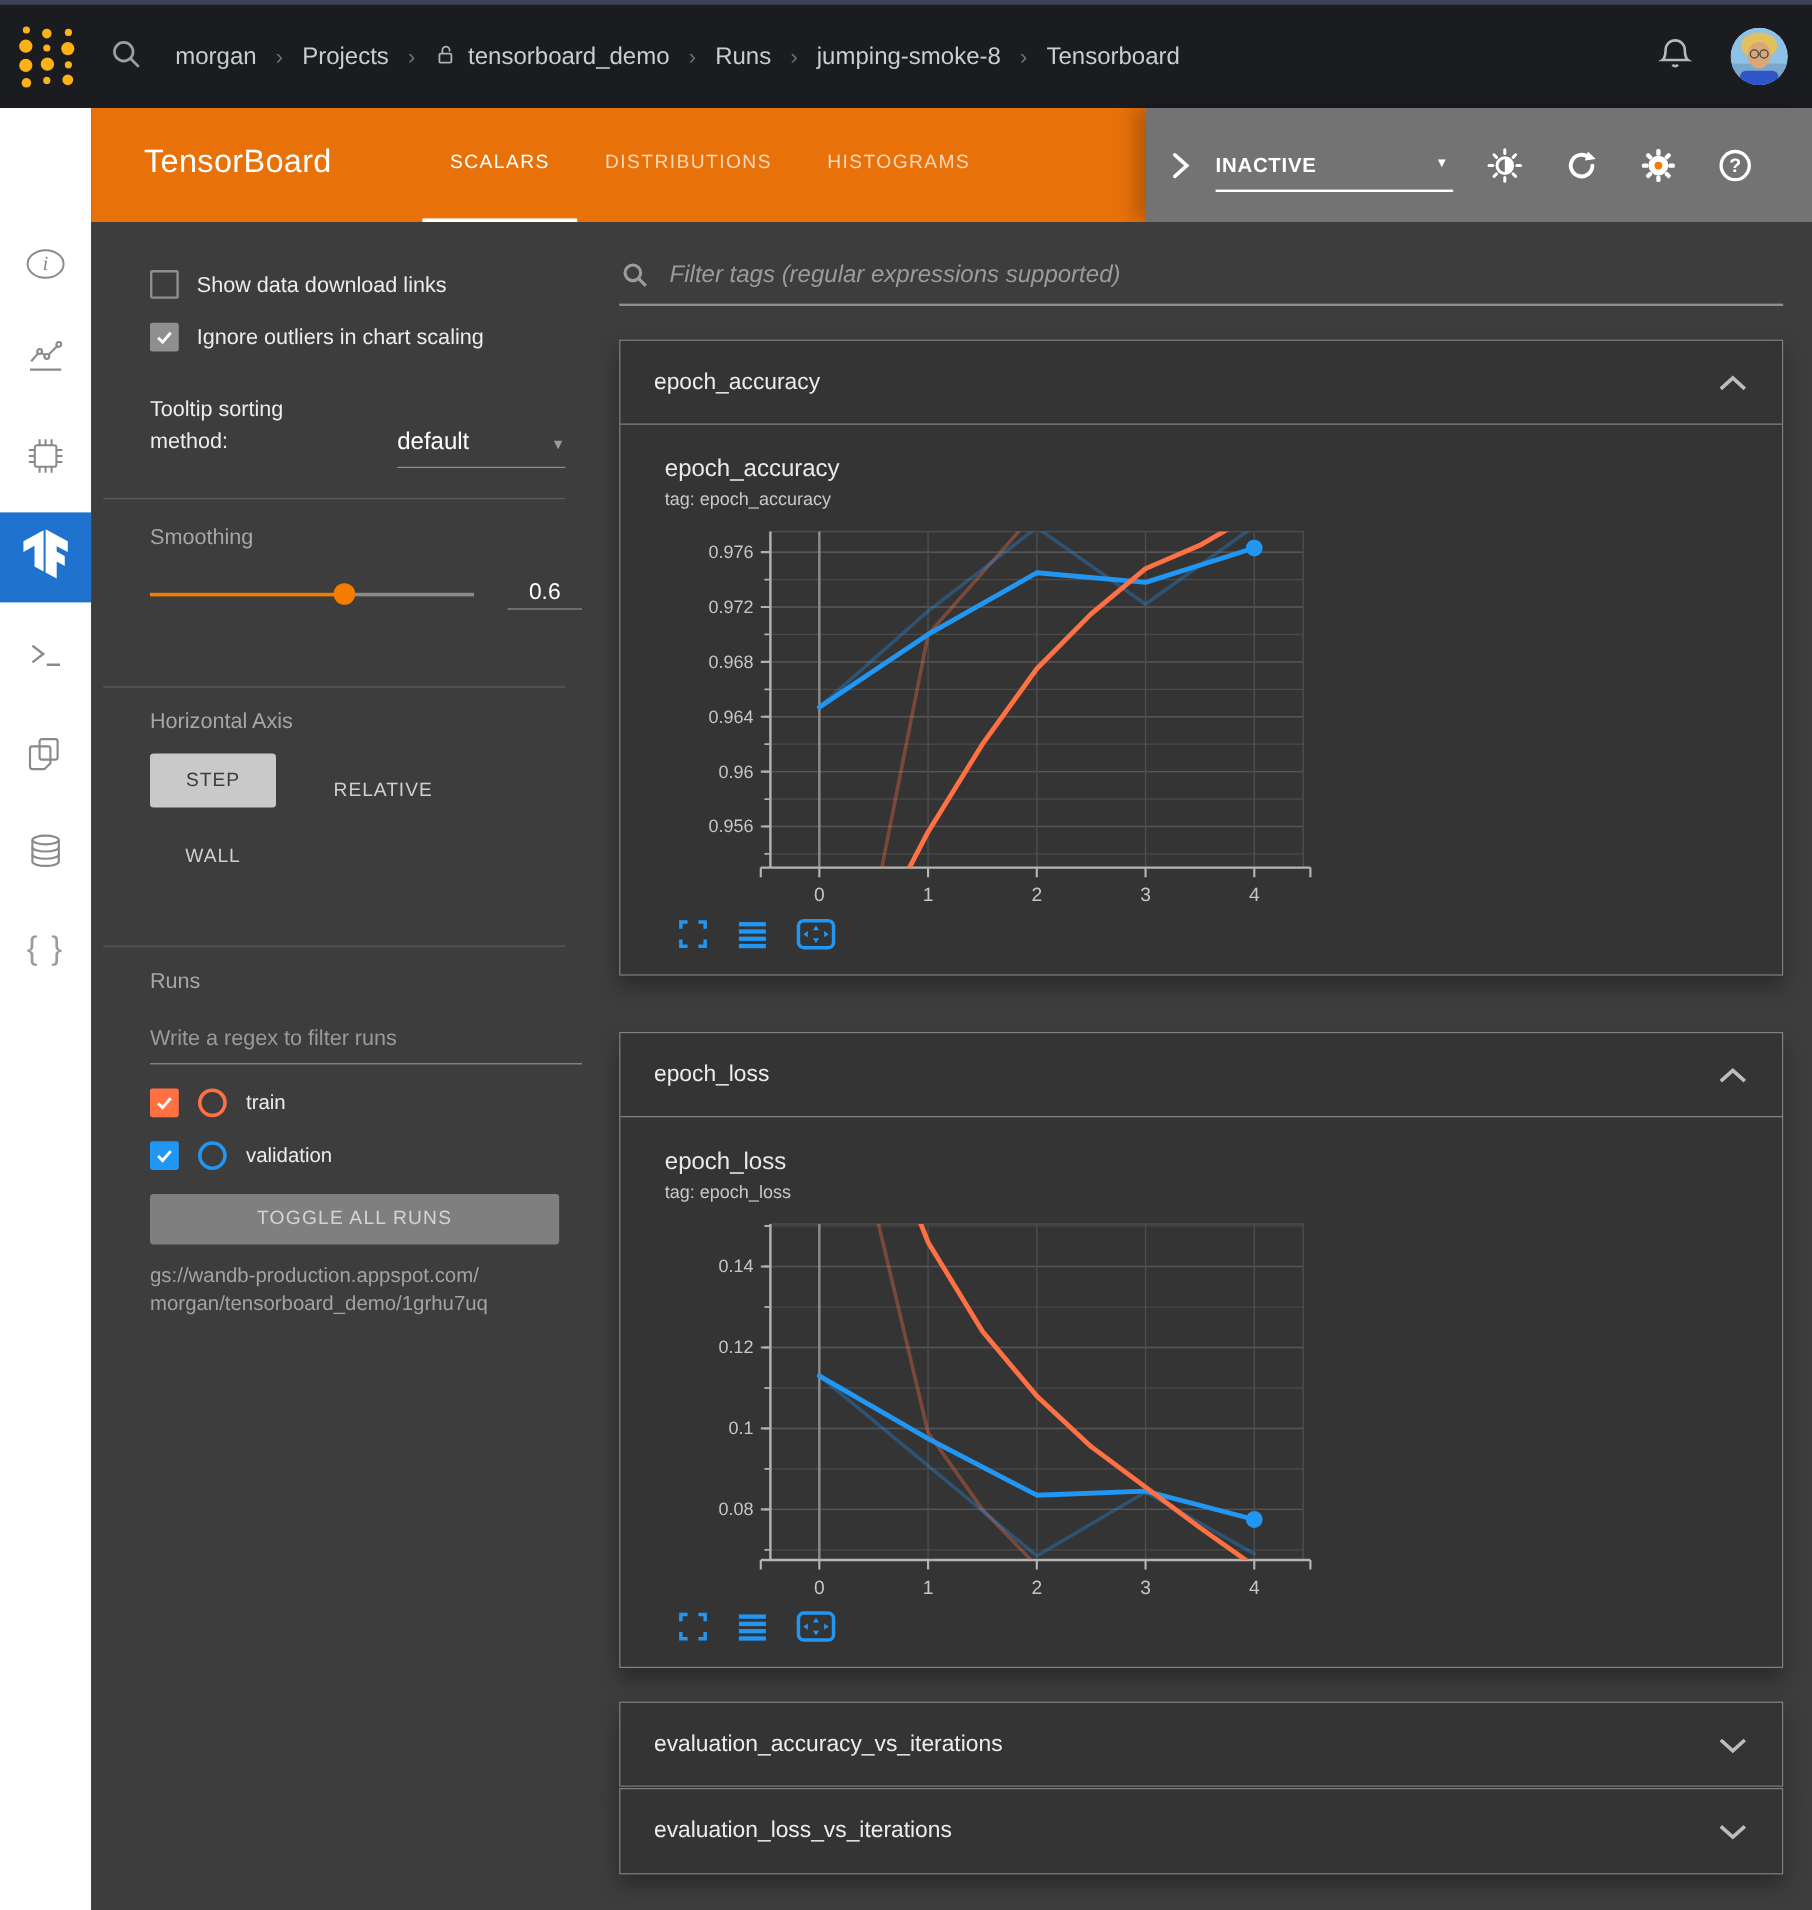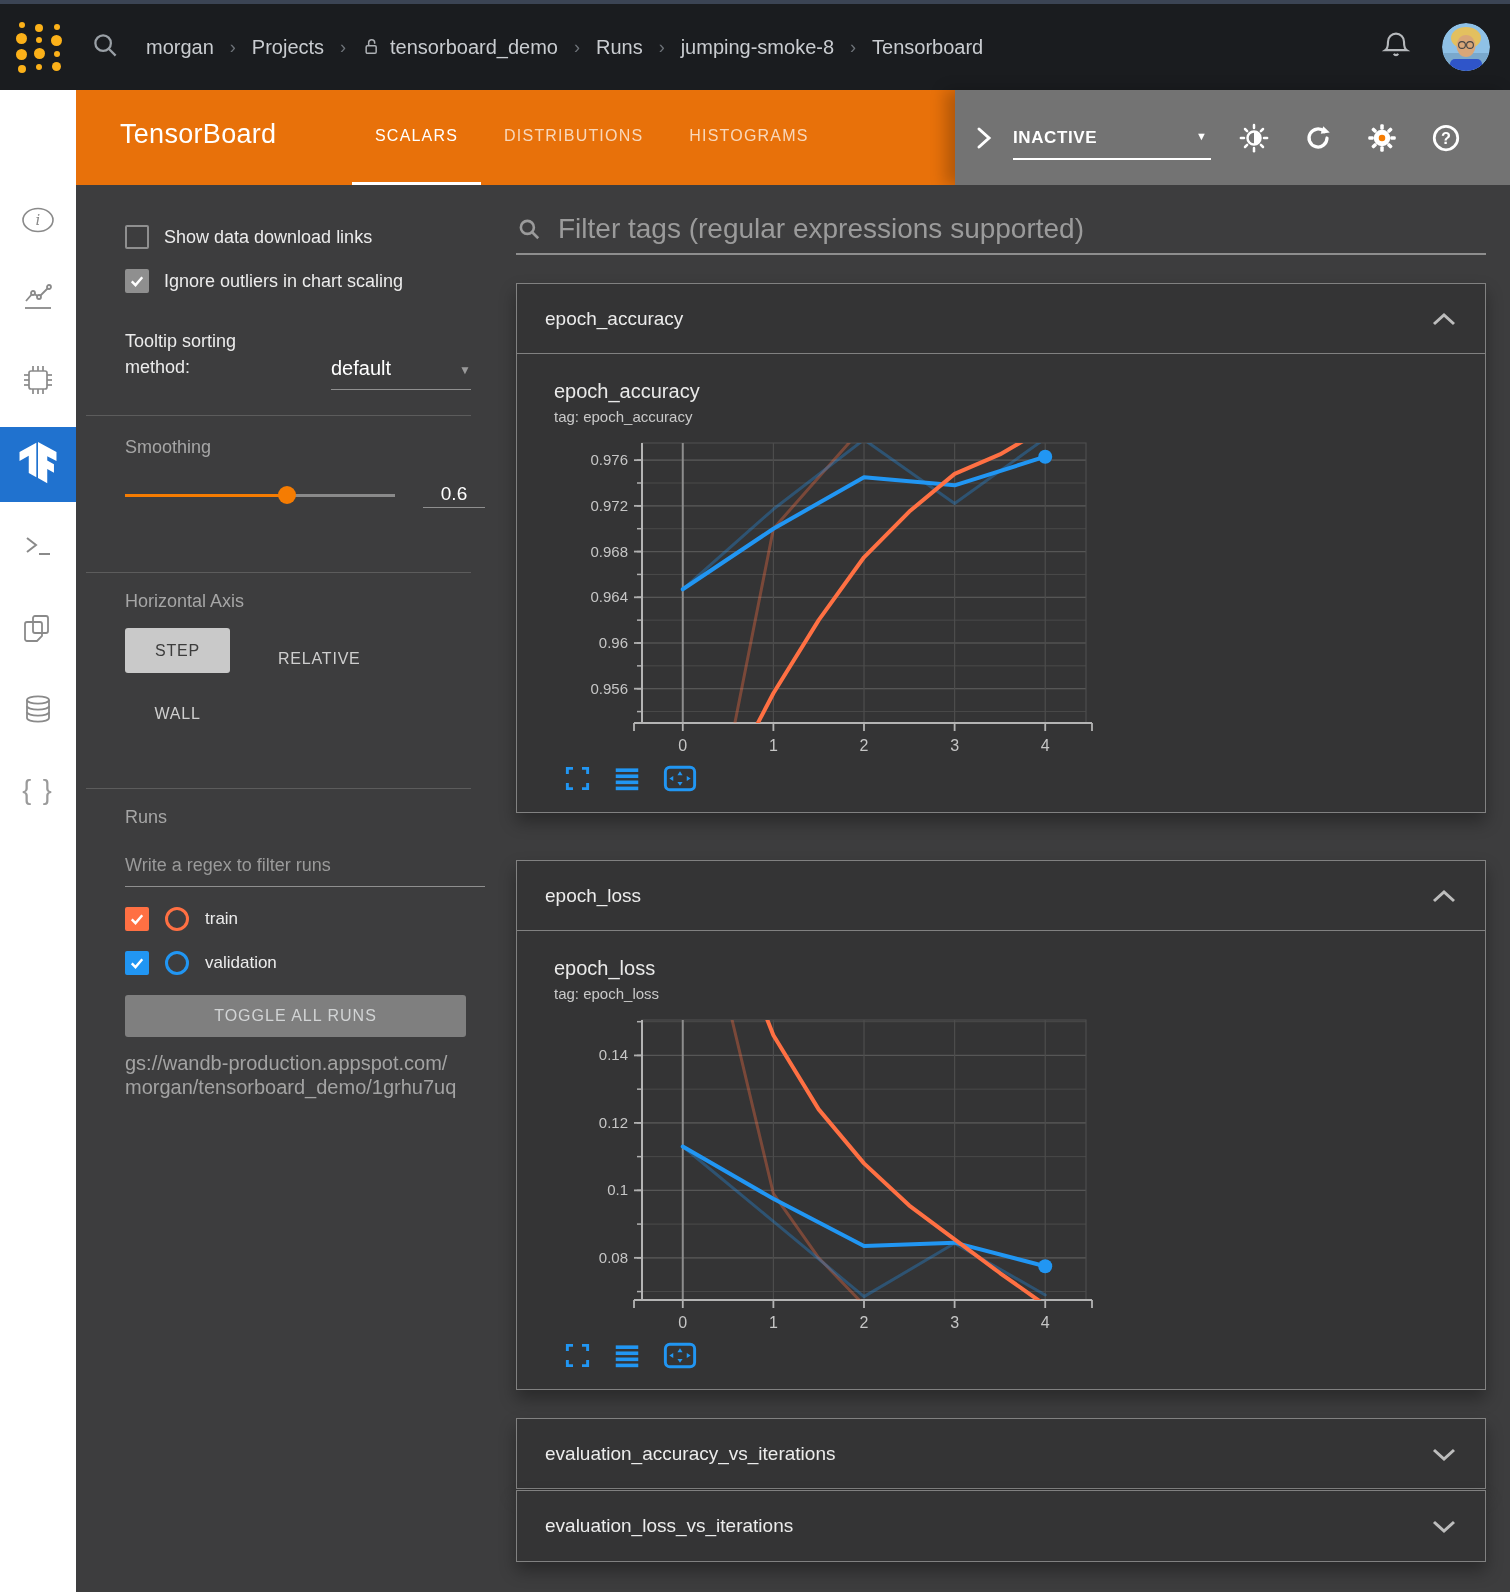--- a/index.html
+++ b/index.html
@@ -71,27 +71,27 @@
   .axis-btn{display:inline-block;width:105px;height:45px;line-height:45px;text-align:center;
     background:#c9c9c9;color:#3c3c3c;font-size:16px;letter-spacing:.8px;border-radius:3px;cursor:pointer;}
   .axis-link{font-size:16px;letter-spacing:.8px;color:#cfcfcf;cursor:pointer;margin-top:16px;}
   .ghost-input{width:100%;background:transparent;border:none;outline:none;color:#e8e8e8;font-size:18px;
     font-family:inherit;border-bottom:1px solid #8f8f8f;padding:4px 0 10px 0;}
   .ghost-input::placeholder{color:#9a9a9a;}
   .run-row{display:flex;align-items:center;gap:16px;}
   .ring{width:24px;height:24px;border-radius:50%;box-sizing:border-box;border:3px solid;flex:none;}
   .toggle-btn{width:341px;height:42px;background:#7f7f7f;border-radius:3px;color:#d2d4d5;
     font-size:16px;letter-spacing:1px;display:flex;align-items:center;justify-content:center;cursor:pointer;text-align:center;}
-  .gs{font-size:20px;color:#a3a3a3;line-height:24px;word-break:break-all;}
+  .gs{font-size:17px;color:#a3a3a3;line-height:24px;word-break:break-all;}
   
   .main{position:absolute;left:440px;top:0;width:970px;height:1407px;}
   .search-row{position:absolute;left:0;top:20px;width:970px;height:48px;border-bottom:2px solid #8e8e8e;
     display:flex;align-items:center;gap:14px;}
   .search-row input{flex:1;background:transparent;border:none;outline:none;color:#eab308;
-    font-size:28px;font-family:inherit;}
+    font-size:20px;font-family:inherit;font-style:italic;}
   .search-row input::placeholder{color:#9b9b9b;}
   .sec{position:absolute;left:0;width:970px;background:#343435;border:1px solid rgba(255,255,255,.38);
     box-sizing:border-box;box-shadow:0 9px 16px rgba(0,0,0,.32);}
   .sec-head{height:69px;display:flex;align-items:center;padding:0 28px;cursor:pointer;}
   .sec-title{font-size:19px;color:#ececec;}
   .sec-chev{margin-left:auto;display:flex;cursor:pointer;}
   .sec-body{border-top:1px solid rgba(255,255,255,.38);padding:26px 0 0 37px;}
   .chart-title{font-size:20px;color:#e9e9e9;}
   .chart-tag{font-size:15px;color:#c9c9c9;margin-top:5px;}
   .chart-svg{display:block;margin-top:6px;cursor:crosshair;}

